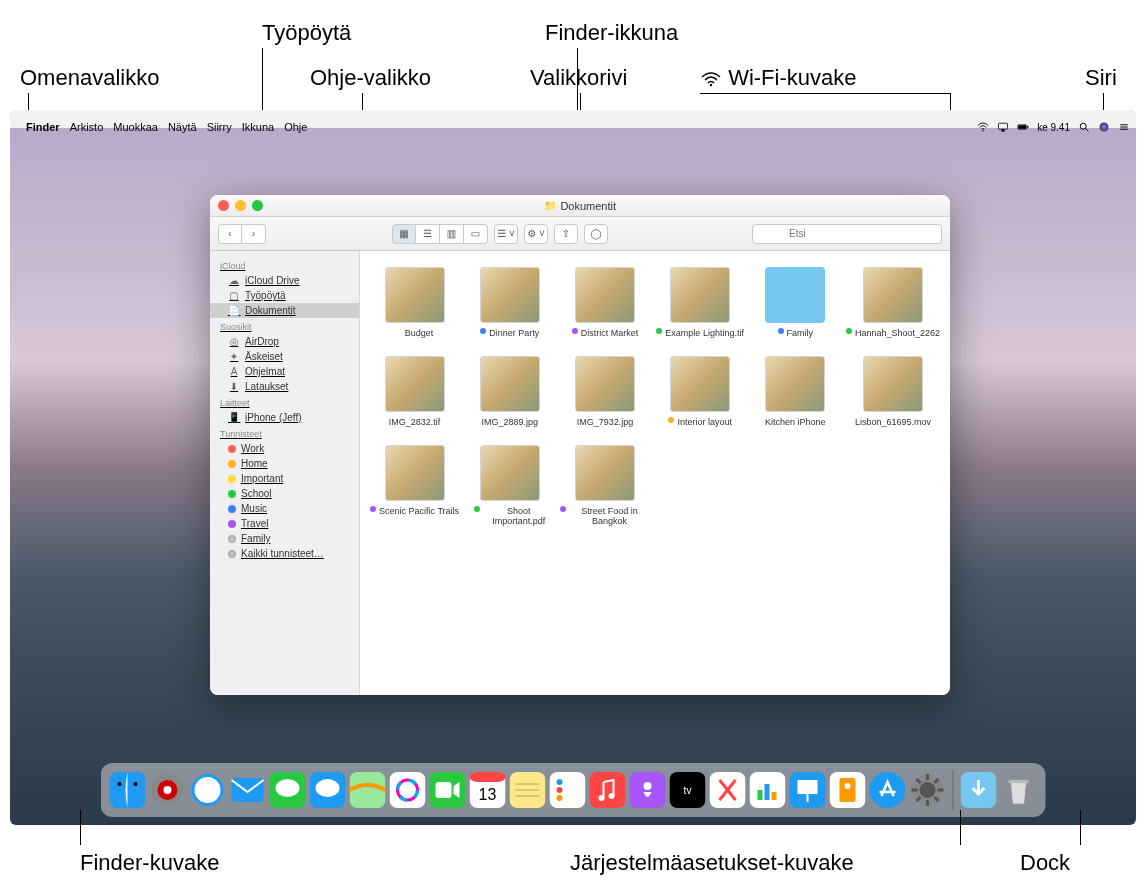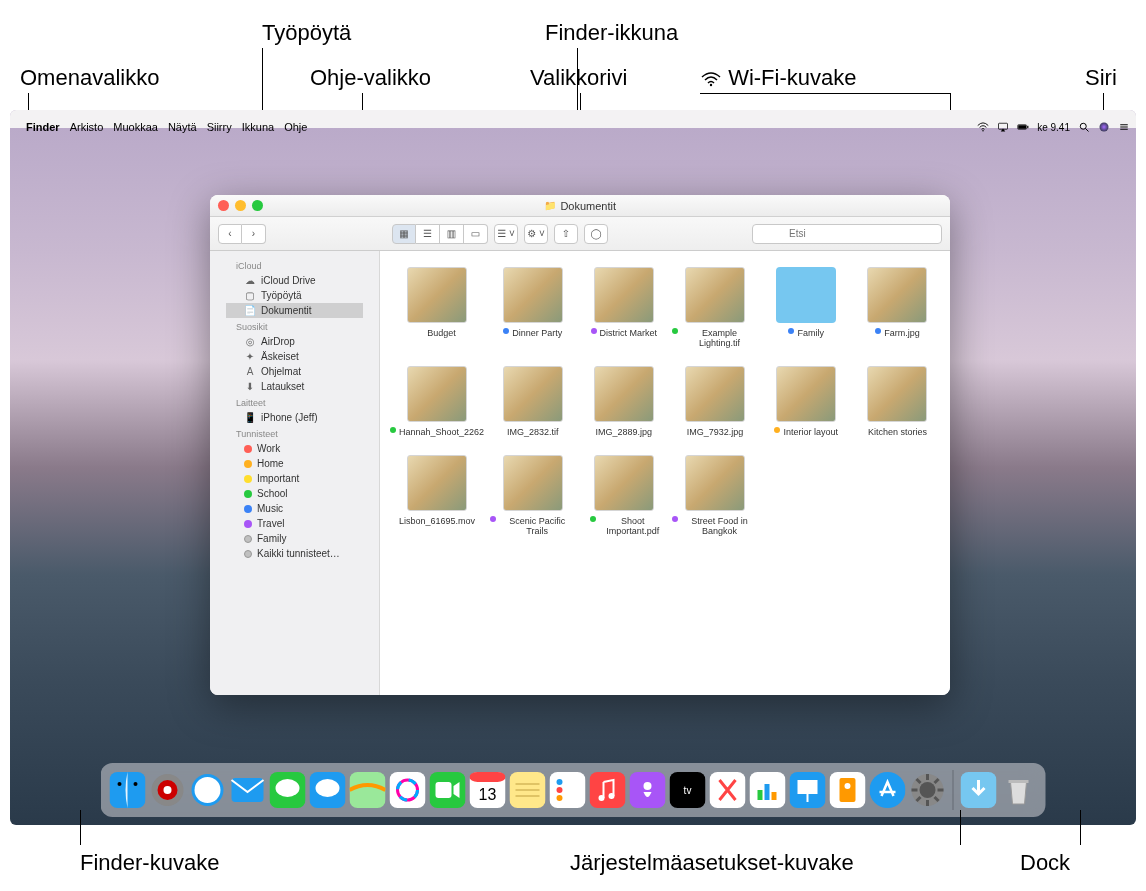--- a/index.html
+++ b/index.html
@@ -40,21 +40,21 @@
 .toolbar .view-btns button{border-left:none}
 .toolbar .view-btns button:first-child{border-left:1px solid #c8c8c8;border-radius:4px 0 0 4px;background:#dce5f0}
 .toolbar .view-btns button:last-child{border-radius:0 4px 4px 0}
 .toolbar .single{border-radius:4px}
 .toolbar .search { margin-left:auto; width:190px; height:20px; border:1px solid #c8c8c8; border-radius:4px; font-size:10px; padding:0 18px 0 6px; background:#fff; position:relative;}
 .toolbar .search-wrap{position:relative;margin-left:auto}
 .toolbar .search-wrap .mag{position:absolute;left:6px;top:4px;font-size:10px;color:#999}
 .toolbar .search{padding-left:36px}
 
 .finder-body { flex:1; display:flex; overflow:hidden; }
-.sidebar { width:170px; background:#f0f0f2; border-right:1px solid #d8d8d8; padding:6px 16px; overflow-y:auto; font-size:10px; }
+.sidebar { width:150px; background:#f0f0f2; border-right:1px solid #d8d8d8; padding:6px 0; overflow-y:auto; font-size:10px;text-decoration:underline; }
 .sidebar .section-title { color:#888; font-size:9px; padding:4px 10px 2px; text-transform:none; }
 .sidebar .item { padding:2px 10px 2px 18px; display:flex; align-items:center; gap:5px; color:#333; }
 .sidebar .item.selected { background:#cfcfd0; }
 .sidebar .item .sb-icon{width:12px;text-align:center;color:#666;font-size:10px}
 .sidebar .tag-dot{width:8px;height:8px;border-radius:50%;}
 .sidebar .tag-dot.red{background:#ff5f56}.tag-dot.orange{background:#ffb020}.tag-dot.yellow{background:#ffde2e}.tag-dot.green{background:#27c93f}.tag-dot.blue{background:#3b82f6}.tag-dot.purple{background:#a855f7}.tag-dot.gray{background:#c0c0c0;border:1px solid #999}
 
 .file-grid { flex:1; background:#fff; padding:16px 10px; overflow-y:auto; display:grid; grid-template-columns:repeat(6,1fr); gap:18px 6px; align-content:start;}
 .file { display:flex; flex-direction:column; align-items:center; text-align:center; font-size:9px; color:#333; }
 .file .thumb { width:60px; height:56px; background:#eee; border:1px solid #d5d5d5; border-radius:3px; margin-bottom:5px; display:flex; align-items:center; justify-content:center; font-size:8px; color:#aaa; overflow:hidden; position:relative;}
@@ -286,27 +286,20 @@
           <div class="file">
             <div class="thumb folder"></div>
             <div class="label-line">
               <span class="tag-dot blue"></span>
               <span>Family</span>
             </div>
           </div>
           <div class="file">
             <div class="thumb" style="background: linear-gradient(135deg, rgb(232, 216, 176), rgb(200, 168, 112), rgb(138, 154, 122));"></div>
             <div class="label-line">
-              <span class="tag-dot blue"></span>
-              <span>Farm.jpg</span>
-            </div>
-          </div>
-          <div class="file">
-            <div class="thumb" style="background: linear-gradient(135deg, rgb(232, 216, 176), rgb(200, 168, 112), rgb(138, 154, 122));"></div>
-            <div class="label-line">
               <span class="tag-dot green"></span>
               <span>Hannah_Shoot_2262</span>
             </div>
           </div>
           <div class="file">
             <div class="thumb" style="background: linear-gradient(135deg, rgb(232, 216, 176), rgb(200, 168, 112), rgb(138, 154, 122));"></div>
             <div class="label-line">
               <span>IMG_2832.tif</span>
             </div>
           </div>
@@ -325,21 +318,21 @@
           <div class="file">
             <div class="thumb" style="background: linear-gradient(135deg, rgb(232, 216, 176), rgb(200, 168, 112), rgb(138, 154, 122));"></div>
             <div class="label-line">
               <span class="tag-dot orange"></span>
               <span>Interior layout</span>
             </div>
           </div>
           <div class="file">
             <div class="thumb" style="background: linear-gradient(135deg, rgb(232, 216, 176), rgb(200, 168, 112), rgb(138, 154, 122));"></div>
             <div class="label-line">
-              <span>Kitchen stories</span>
+              <span>Kitchen iPhone</span>
             </div>
           </div>
           <div class="file">
             <div class="thumb" style="background: linear-gradient(135deg, rgb(232, 216, 176), rgb(200, 168, 112), rgb(138, 154, 122));"></div>
             <div class="label-line">
               <span>Lisbon_61695.mov</span>
             </div>
           </div>
           <div class="file">
             <div class="thumb" style="background: linear-gradient(135deg, rgb(232, 216, 176), rgb(200, 168, 112), rgb(138, 154, 122));"></div>

